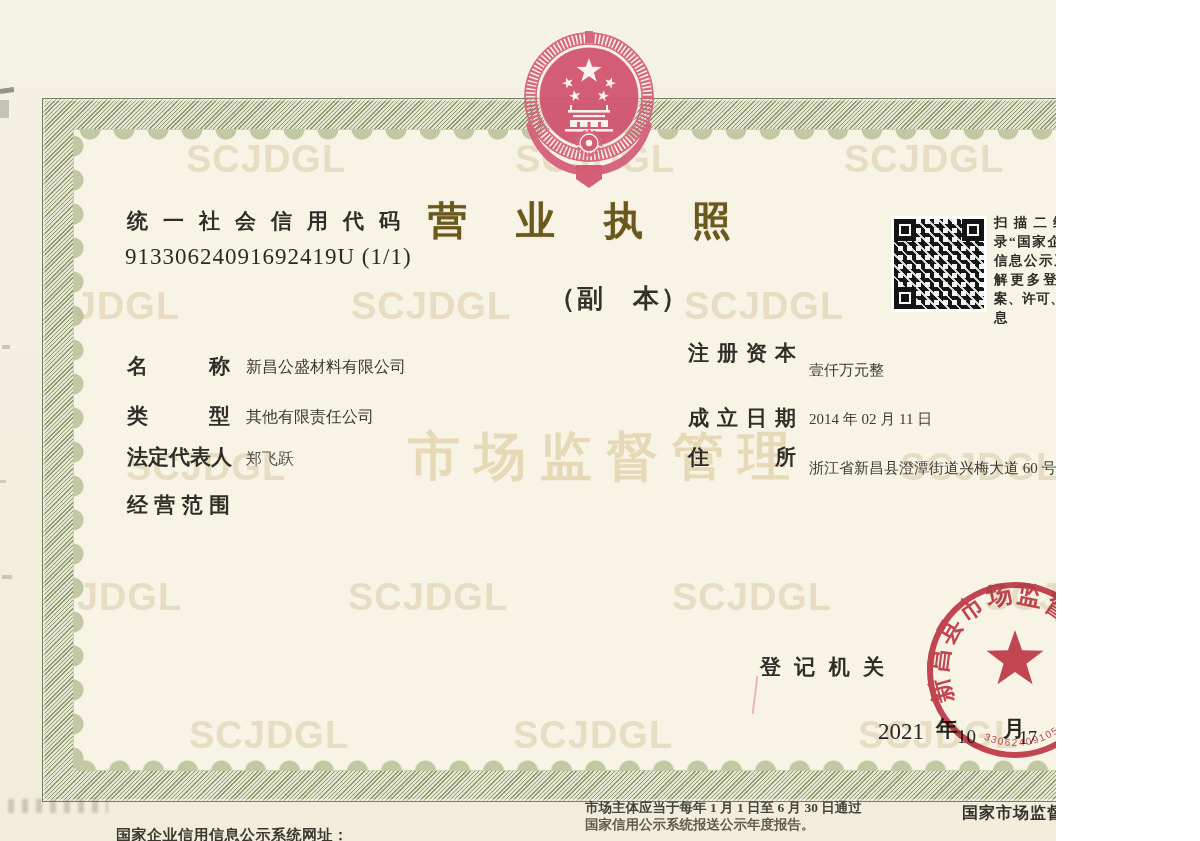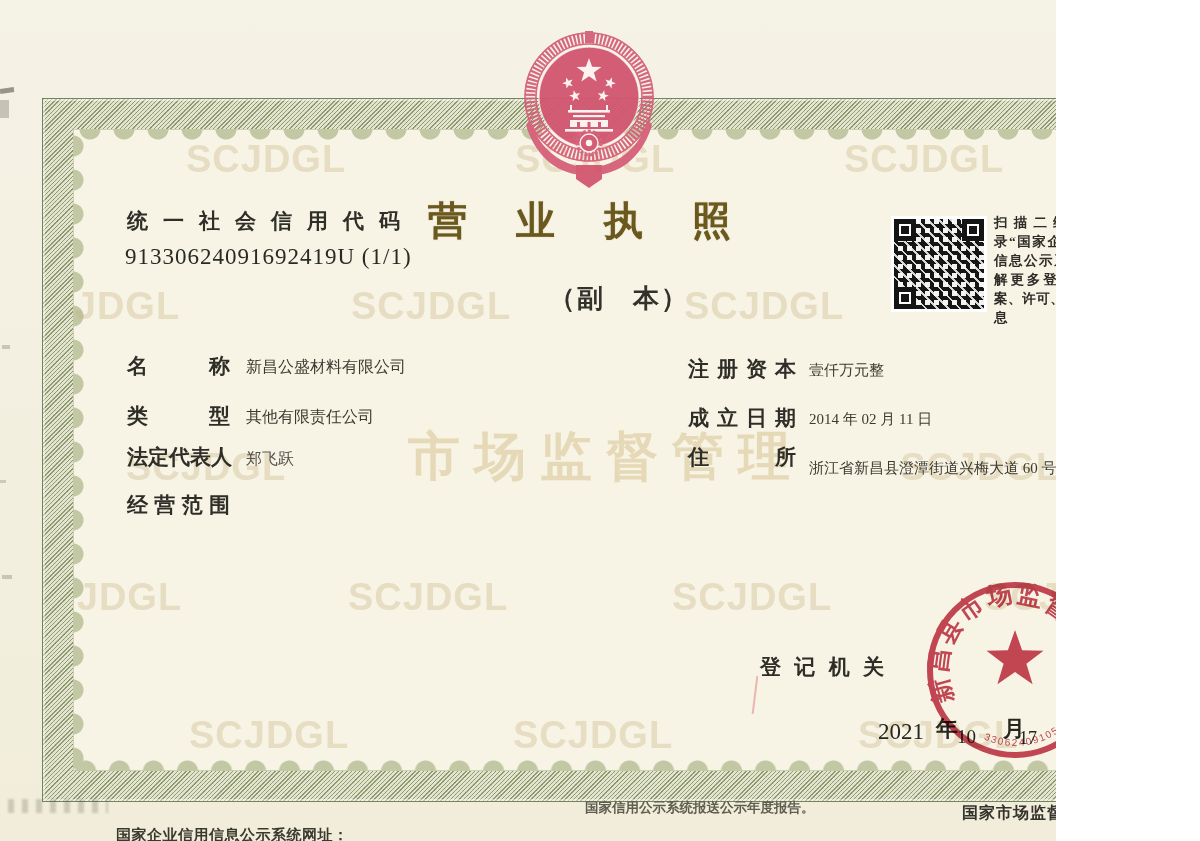--- a/index.html
+++ b/index.html
@@ -204,21 +204,21 @@
   <div class="abs fvalue val-l" style="top:357px">新昌公盛材料有限公司</div>
 
   <div class="abs flabel lab-l" style="top:402px">类型</div>
   <div class="abs fvalue val-l" style="top:407px">其他有限责任公司</div>
 
   <div class="abs flabel lab-l" style="top:443px">法定代表人</div>
   <div class="abs fvalue val-l" style="top:449px;color:#55514a">郑飞跃</div>
 
   <div class="abs flabel lab-l" style="top:491px">经营范围</div>
 
-  <div class="abs flabel lab-r" style="top:355px">注册资本</div>
+  <div class="abs flabel lab-r" style="top:339px">注册资本</div>
   <div class="abs fvalue val-r" style="top:361px">壹仟万元整</div>
 
   <div class="abs flabel lab-r" style="top:404px">成立日期</div>
   <div class="abs fvalue val-r" style="top:410px">2014 年 02 月 11 日</div>
 
   <div class="abs flabel lab-r" style="top:443px">住所</div>
   <div class="abs fvalue val-r" style="top:459px">浙江省新昌县澄潭街道兴梅大道 60 号</div>
 
   <div class="abs authority-label">登记机关</div>
   <span class="date-part d-year">2021</span>
@@ -238,20 +238,21 @@
     <text font-size="25" font-weight="bold" fill="#c2394d" font-family="Liberation Serif, serif">
       <textPath href="#sealArcTop" startOffset="4" textLength="276">新昌县市场监督管理局</textPath>
     </text>
     <text font-size="10" fill="#c2394d" font-family="Liberation Sans, sans-serif" letter-spacing="2">
       <textPath href="#sealArcBottom" startOffset="14" textLength="88">330624091057</textPath>
     </text>
   </svg>
 
   <div class="abs foot foot-left">国家企业信用信息公示系统网址：</div>
   <div class="foot-mid" style="position:absolute">
+    <div class="l1">市场主体应当于每年 1 月 1 日至 6 月 30 日通过</div>
     <div class="l2">国家信用公示系统报送公示年度报告。</div>
   </div>
   <div class="abs foot foot-right">国家市场监督管理总局监制</div>
 
   <div class="artifact" style="left:0;top:88px;width:14px;height:5px;transform:rotate(-8deg)"></div>
   <div class="artifact" style="left:0;top:100px;width:9px;height:18px;opacity:.5"></div>
   <div class="artifact" style="left:2px;top:345px;width:8px;height:4px;opacity:.45"></div>
   <div class="artifact" style="left:0;top:480px;width:6px;height:3px;opacity:.4"></div>
   <div class="artifact" style="left:2px;top:575px;width:10px;height:4px;opacity:.45"></div>
   <div class="smudge"></div>

